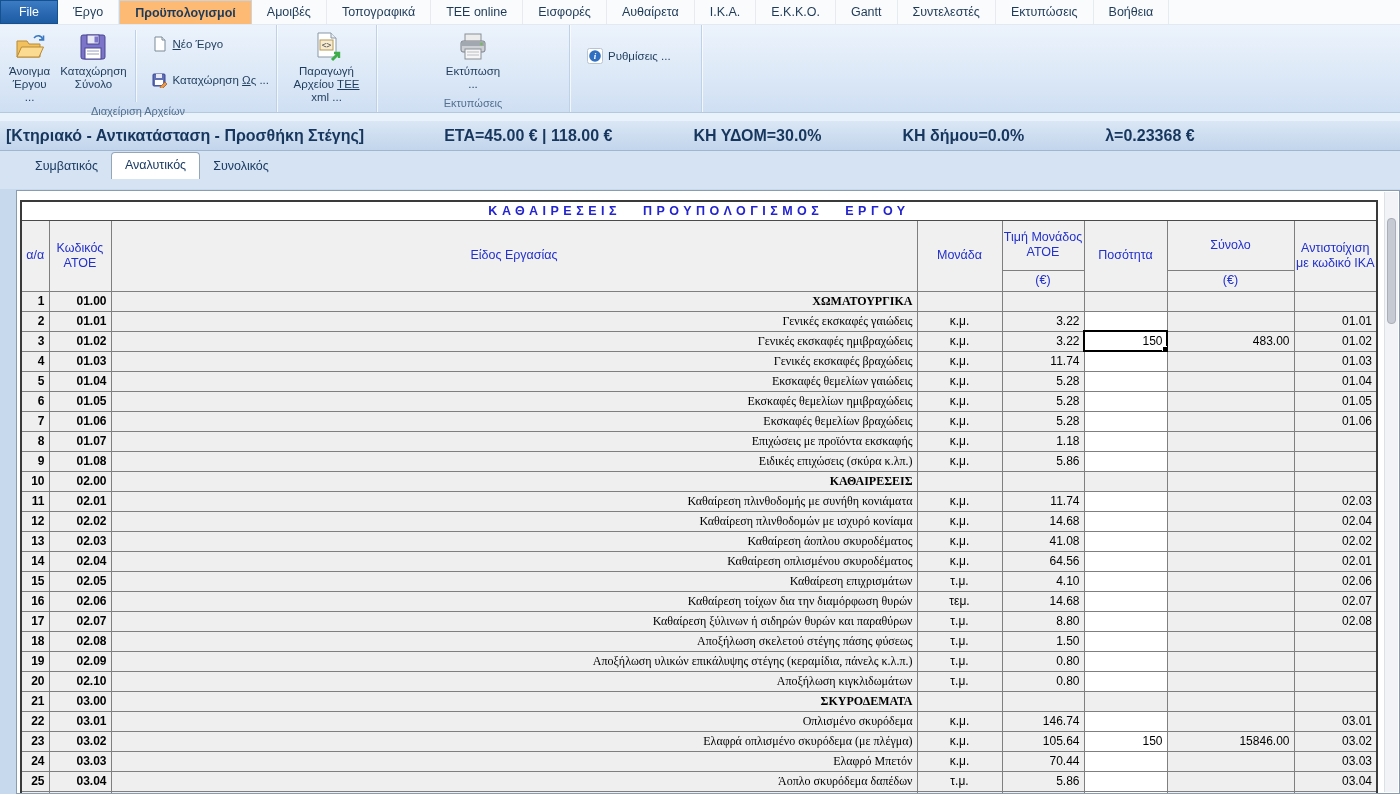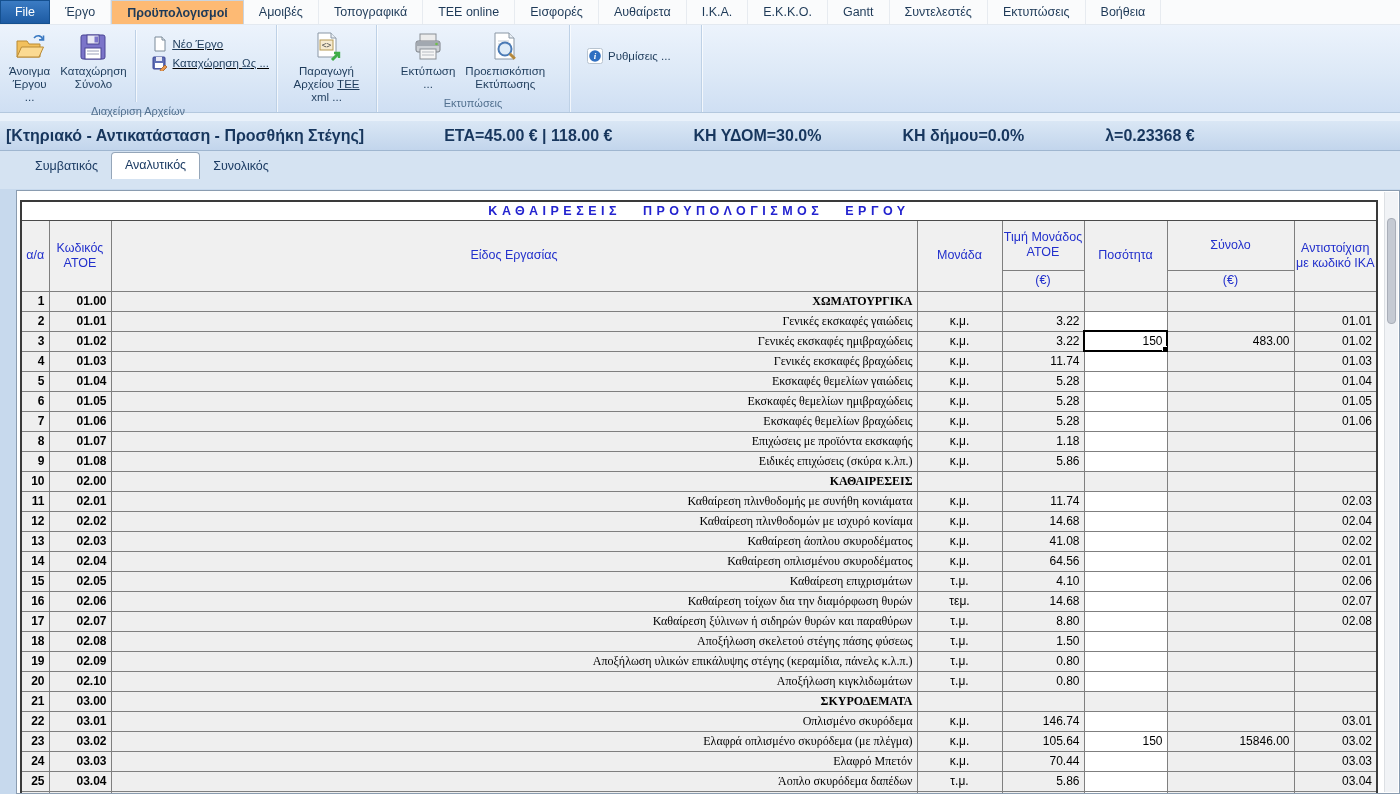--- a/index.html
+++ b/index.html
@@ -3,34 +3,34 @@
 <meta charset="utf-8">
 <style>
   * { box-sizing: border-box; margin: 0; padding: 0; }
   html,body { width: 1400px; height: 794px; overflow: hidden; }
   body { font-family: "Liberation Sans", sans-serif; background: #c7d9ed; }
   .window { width: 1400px; height: 794px; position: relative; }
 
   
   .menu-bar { height: 25px; background: #fafbfc; display: flex; align-items: stretch; border-bottom: 1px solid #e3e9f0; }
   .mtab { display: flex; align-items: center; padding: 0 15px; font-size: 12.5px; color: #1e3a58; cursor: default; border-right: 1px solid #e7ebf0; white-space: nowrap; }
-  .mtab.file { background: linear-gradient(#3b7cc4, #1d5ba3); color: #fff; width: 50px; justify-content: center; padding: 10px; border: 1px solid #15508f; }
+  .mtab.file { background: linear-gradient(#3b7cc4, #1d5ba3); color: #fff; width: 58px; justify-content: center; padding: 10px; border: 1px solid #15508f; }
   .mtab.active { background: #fdba74; border: 1px solid #c9d4df; border-bottom: none; font-weight: bold; }
 
   
   .ribbon { height: 88px; background: linear-gradient(#ecf3fc, #dde9f7 55%, #cfdff3); border-bottom: 1px solid #b4c8de; display: flex; }
   .rgroup { display: flex; flex-direction: column; border-right: 1px solid #bed1e6; box-shadow: 1px 0 0 rgba(255,255,255,.7); }
   .rg-content { flex: 1; display: flex; align-items: flex-start; padding: 3px 4px 0 4px; }
   .rg-label { height: 16px; text-align: center; font-size: 11px; color: #52708f; line-height: 14px; }
   .btn-large { display: flex; flex-direction: column; align-items: center; padding: 3px 5px 0 5px; border-radius: 3px; cursor: default; }
   .icon32 { width: 32px; height: 32px; display: block; margin-bottom: 2px; }
   .bl { text-align: center; font-size: 11.5px; color: #1e3c5c; line-height: 13px; }
   .bl span, .bl u { display: inline; }
   .bl .l1, .bl .l2 { display: block; }
-  .small-stack { display: flex; flex-direction: column; gap: 1px; margin: 7px 0 12px 10px; text-decoration: underline; }
+  .small-stack { display: flex; flex-direction: column; gap: 18px; margin: 7px 0 12px 10px; }
   .btn-small { display: flex; align-items: center; gap: 5px; font-size: 11.5px; color: #1e3c5c; white-space: nowrap; cursor: default; border-radius: 2px; padding: 1px 3px; }
   .icon16 { width: 16px; height: 16px; display: block; flex: none; }
   .vsep { width: 1px; background: #bed1e6; box-shadow: 1px 0 0 rgba(255,255,255,.7); margin: 2px 3px; align-self: stretch; }
   .g1 { width: 277px; } .g2 { width: 100px; } .g3 { width: 193px; } .g4 { width: 132px; }
   .g4 .rg-content { padding-top: 22px; padding-left: 14px; }
 
   
   .gap-a { height: 8px; background: #e9f1fa; }
   .infobar { height: 30px; background: linear-gradient(#dae7f5, #c2d5ec); border-bottom: 1px solid #9fb6d0; display: flex; align-items: center; font-size: 16px; font-weight: bold; color: #17365d; white-space: nowrap; gap: 12px; }
   .infobar .it-project { margin-left: 6px; }
@@ -184,36 +184,20 @@
               <rect x="5" y="11" width="22" height="4" fill="#a2a8b0"></rect>
               <circle cx="24.5" cy="13" r="1.3" fill="#6fbf4a"></circle>
               <rect x="8" y="18" width="16" height="10" fill="#f6f6f6" stroke="#8a8f96"></rect>
               <line x1="10" y1="21" x2="22" y2="21" stroke="#b8bcc2"></line>
               <line x1="10" y1="24" x2="22" y2="24" stroke="#b8bcc2"></line>
             </svg>
           </span>
           <span class="bl">
             <span class="l1">Εκτύπωση</span>
             <span class="l2">...</span>
-          </span>
-        </div>
-        <div class="btn-large">
-          <span class="icon32">
-            <svg viewBox="0 0 32 32" width="32" height="32">
-              <path d="M6 2h14l5 5v21H6z" fill="#fff" stroke="#8a97a5"></path>
-              <path d="M20 2v5h5" fill="#e8eef4" stroke="#8a97a5"></path>
-              <line x1="9" y1="10" x2="20" y2="10" stroke="#c5cdd5"></line>
-              <line x1="9" y1="13" x2="22" y2="13" stroke="#c5cdd5"></line>
-              <circle cx="16" cy="18" r="6.5" fill="#d4e5f5" fill-opacity="0.75" stroke="#4a7ab5" stroke-width="2"></circle>
-              <path d="M20.8 22.8l5 5" stroke="#b5893e" stroke-width="3"></path>
-            </svg>
-          </span>
-          <span class="bl">
-            <span class="l1">Προεπισκόπιση</span>
-            <span class="l2">Εκτύπωσης</span>
           </span>
         </div>
       </div>
       <div class="rg-label">Εκτυπώσεις</div>
     </div>
 
     <div class="rgroup g4">
       <div class="rg-content">
         <div class="btn-small">
           <span class="icon16">

